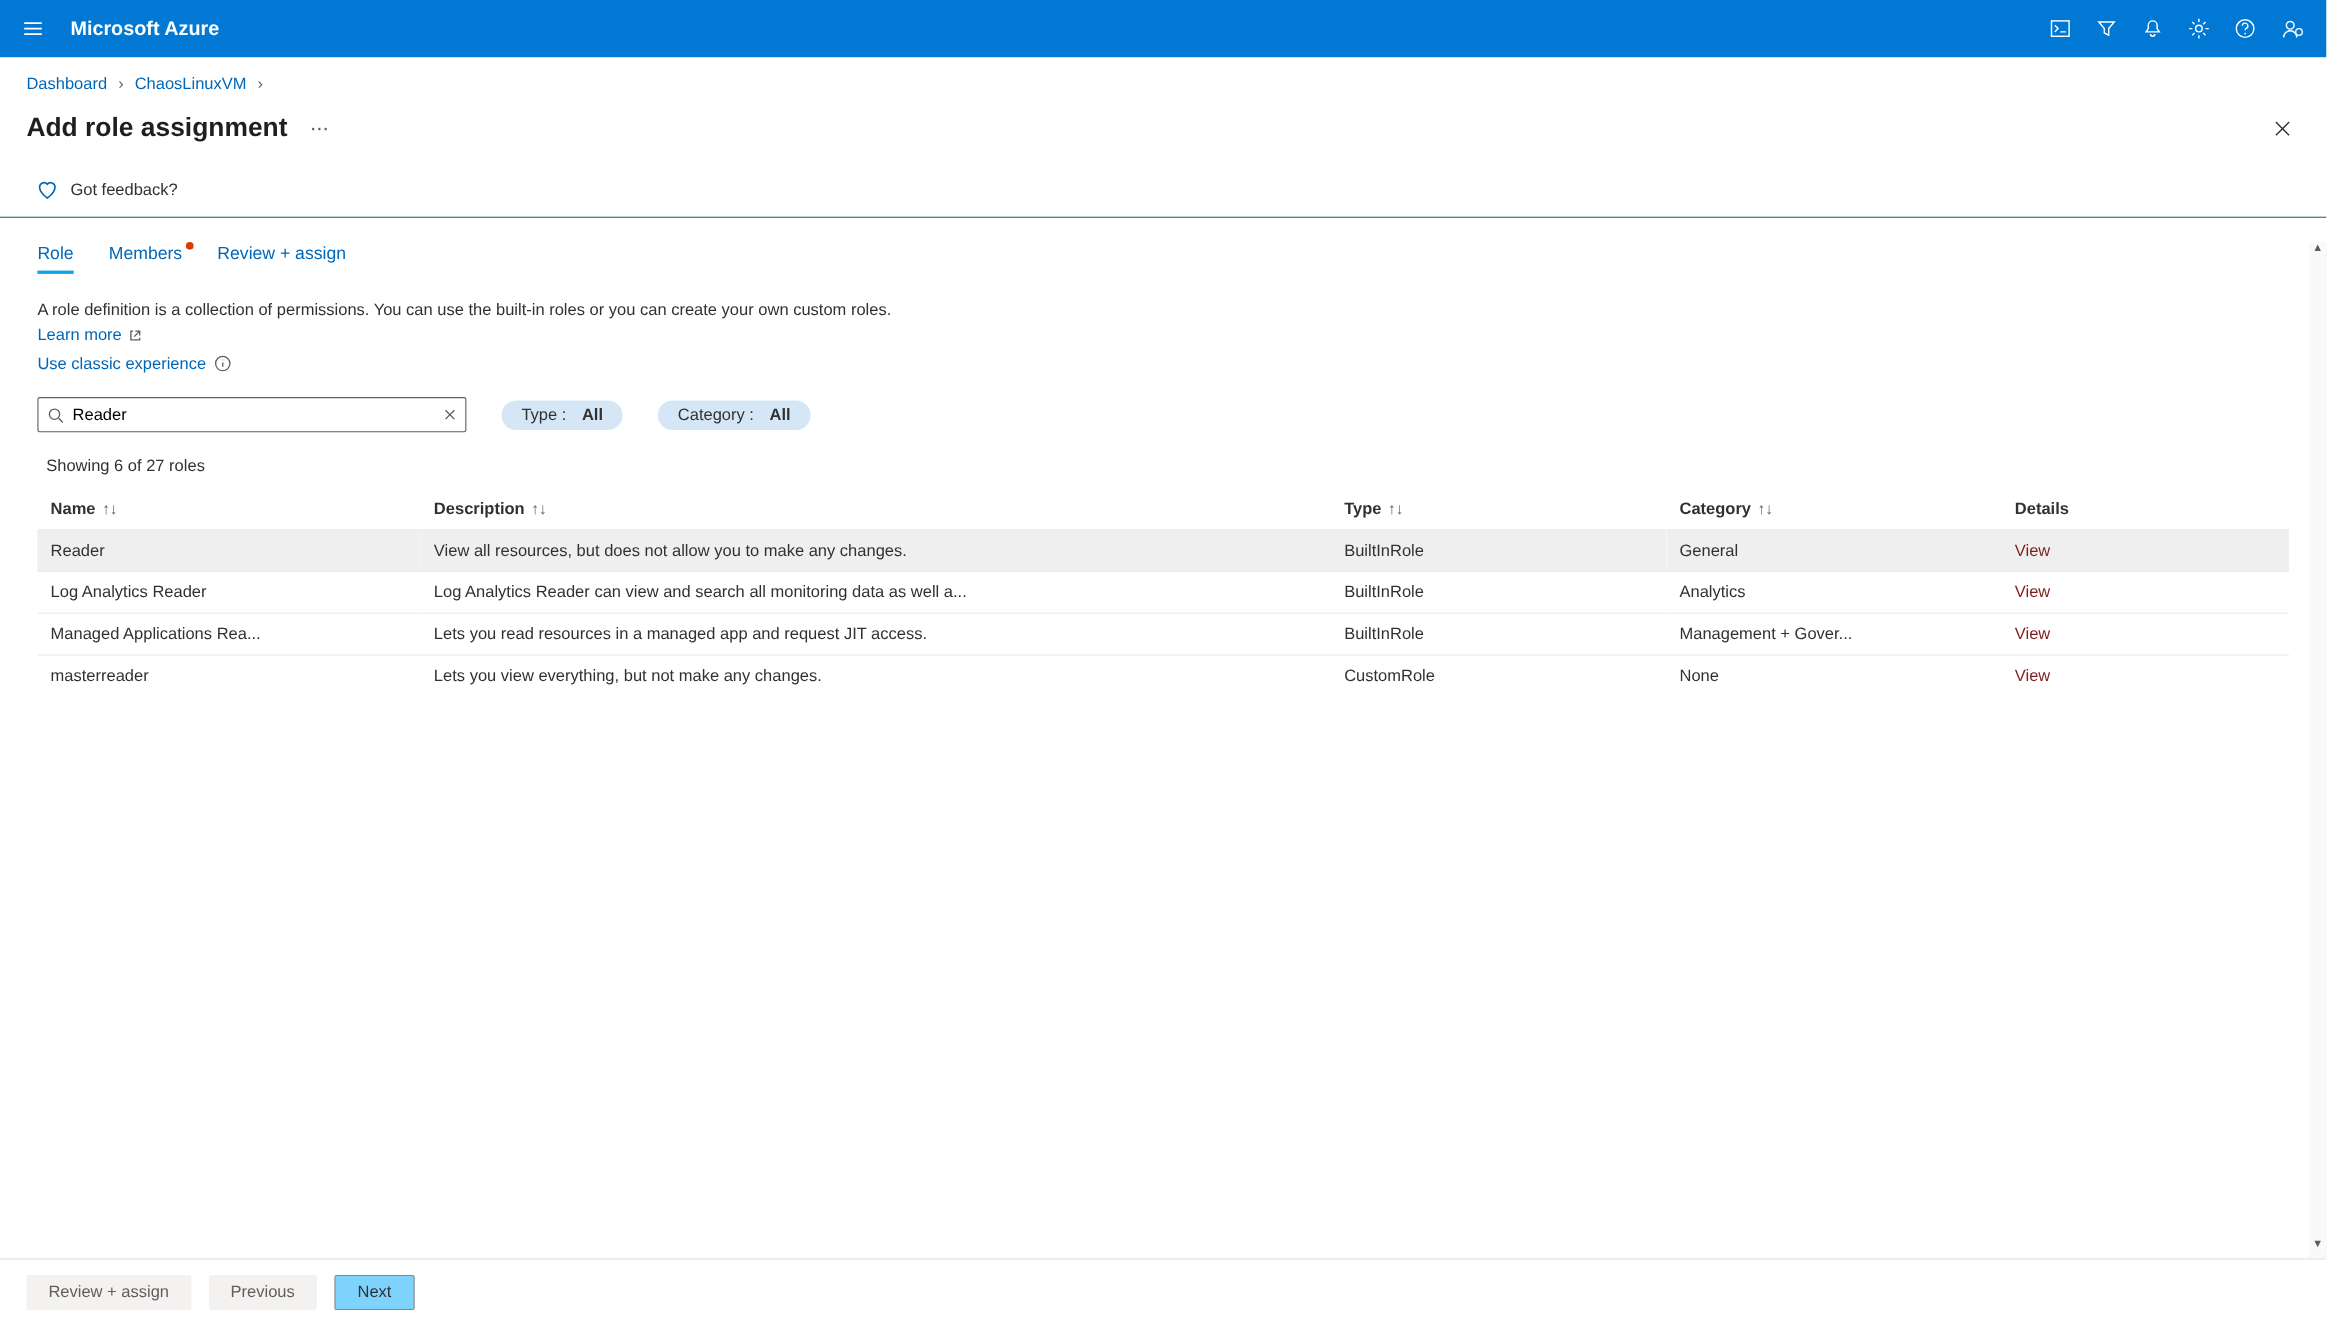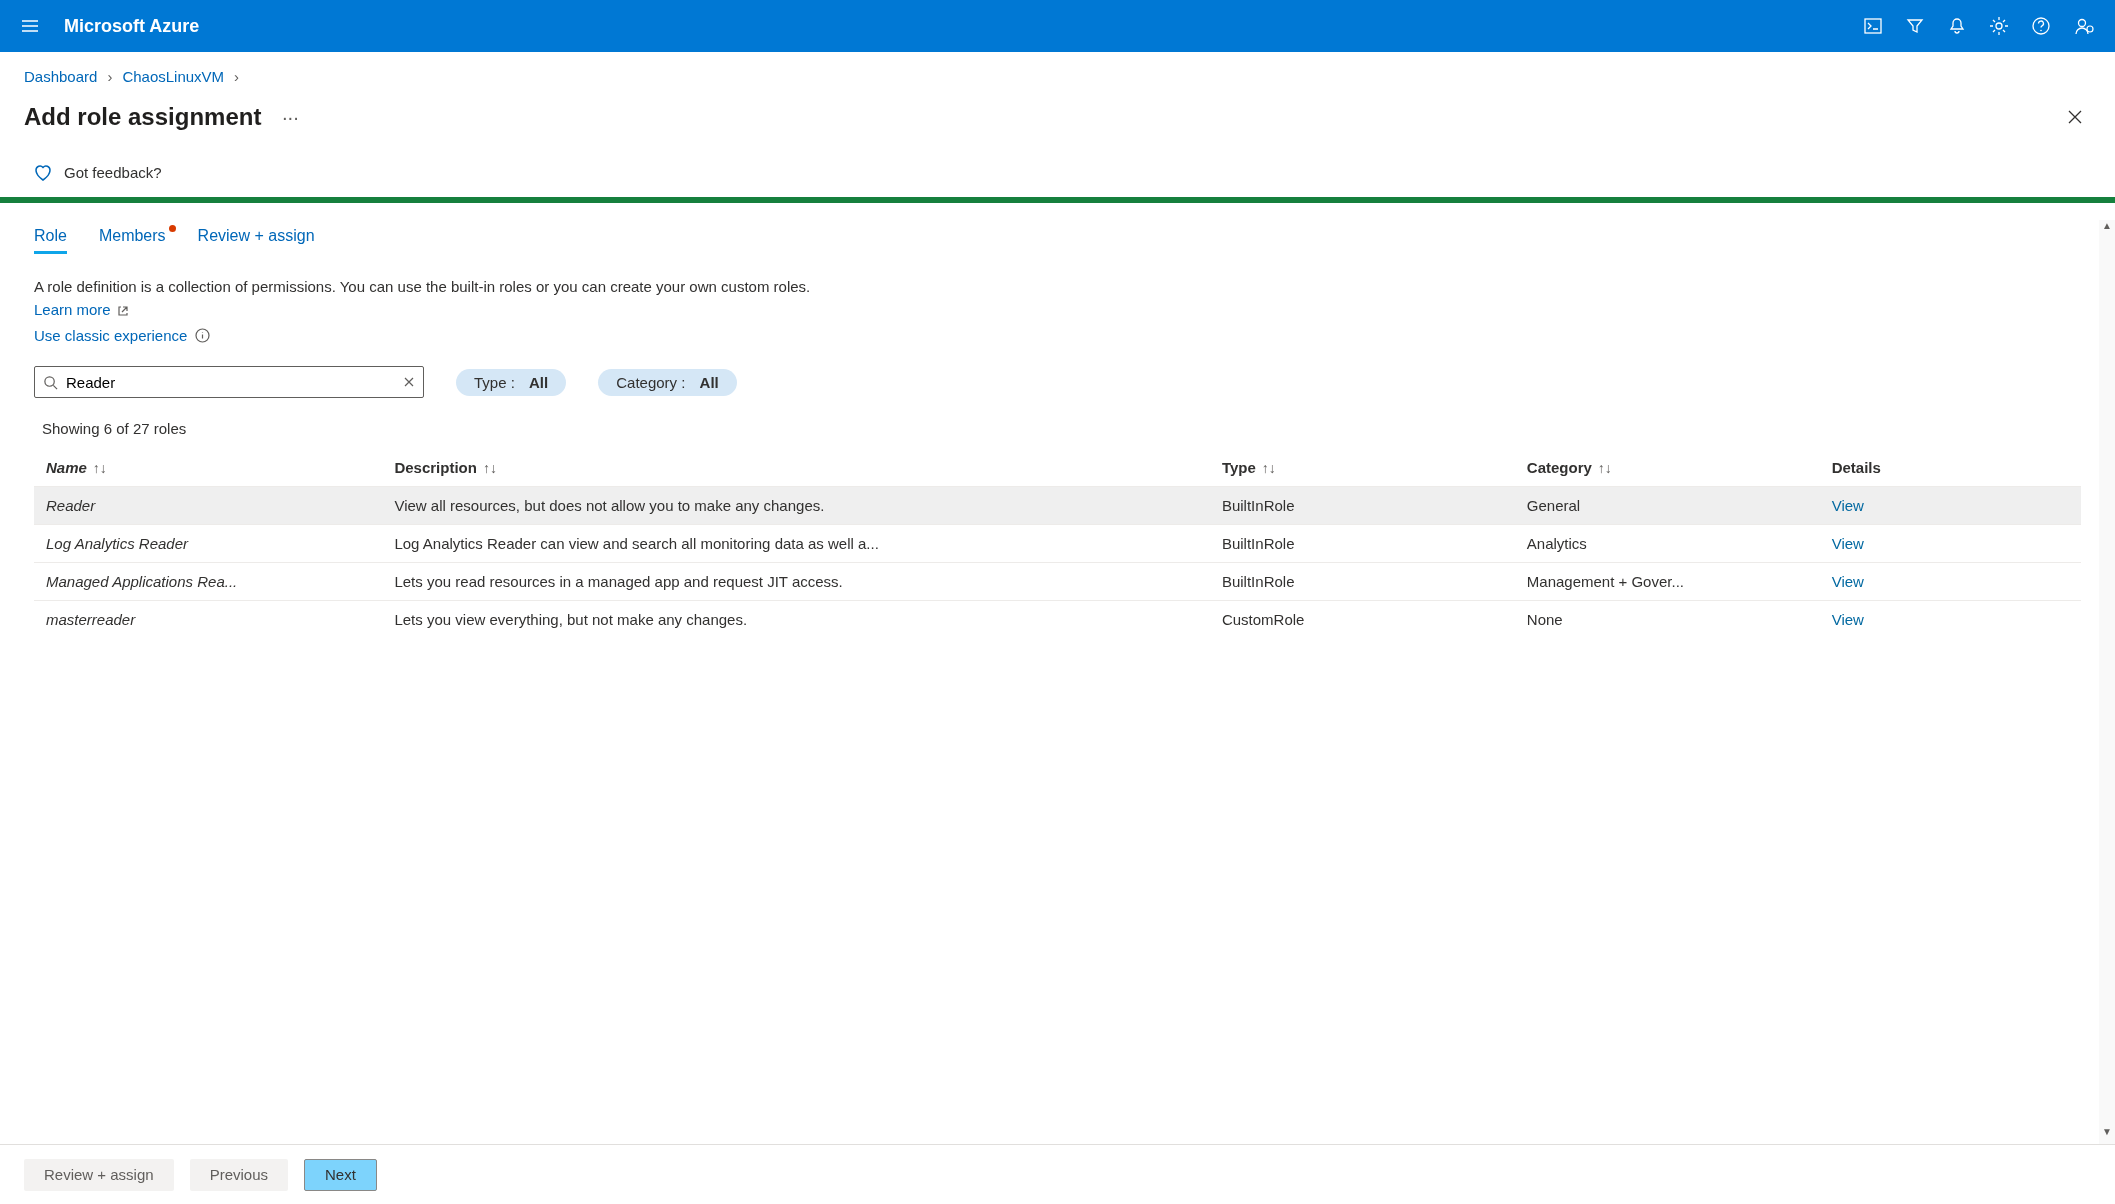--- a/index.html
+++ b/index.html
@@ -20,21 +20,21 @@
   .breadcrumb a { color: #0067b8; text-decoration: none; cursor: pointer; }
   .breadcrumb .sep { color: #605e5c; }
   
   
   .titlebar { display: flex; align-items: center; padding: 8px 24px 18px; }
   .page-title { font-size: 24px; font-weight: 700; color: #201f1e; }
   .title-more { margin-left: 20px; color: #605e5c; font-size: 20px; cursor: pointer; letter-spacing: -1px; }
   .close-btn { margin-left: auto; cursor: pointer; padding: 6px; }
   
   
-  .feedback-row { display: flex; align-items: center; gap: 10px; padding: 10px 24px 14px 32px; border-bottom: 6px solid #15803d; }
+  .feedback-row { display: flex; align-items: center; gap: 10px; padding: 10px 24px 14px 32px; border-bottom: 1px solid #15803d; }
   .feedback-row .heart { color: #0067b8; }
   .feedback-row span { font-size: 15px; color: #323130; cursor: pointer; }
   
   
   .content { padding: 24px 34px 0; position: relative; height: calc(100vh - 52px - 48px - 70px - 46px - 60px); overflow-y: auto; }
   
   
   .tabs { display: flex; gap: 32px; margin-bottom: 22px; }
   .tab { font-size: 16px; color: #0067b8; padding-bottom: 6px; cursor: pointer; position: relative; }
   .tab.active { border-bottom: 3px solid #0ea5e9; font-weight: 400; }
@@ -53,22 +53,22 @@
   .pill { background: #d5e7f6; border-radius: 16px; padding: 5px 18px; font-size: 15px; cursor: pointer; }
   .pill b { font-weight: 600; margin-left: 10px; }
   
   
   .count { font-size: 15px; margin: 22px 0 12px 8px; color: #323130; }
   .roletable { width: 100%; border-collapse: collapse; }
   .roletable th { text-align: left; font-weight: 600; font-size: 15px; padding: 10px 12px; white-space: nowrap; }
   .roletable th .sorticon { margin-left: 6px; color: #605e5c; font-size: 14px; }
   .roletable td { padding: 10px 12px; border-top: 1px solid #edebe9; font-size: 15px; white-space: nowrap; overflow: hidden; text-overflow: ellipsis; max-width: 0; }
   .roletable tbody tr:first-child { background: #efefef; }
-  .roletable .viewlink { color: #0369a1; cursor: pointer; }
-  .col-name { width: 16%; font-style: italic; }
+  .roletable .viewlink { color: #7f1d1d; cursor: pointer; }
+  .col-name { width: 16%; }
   .col-desc { width: 38%; }
   .col-type { width: 14%; }
   .col-cat { width: 14%; }
   .col-det { width: 12%; }
   
   
   .footer { position: fixed; bottom: 0; left: 0; right: 0; height: 60px; border-top: 1px solid #e1dfdd; background: #fff; display: flex; align-items: center; gap: 16px; padding: 0 24px; }
   .btn { height: 32px; padding: 0 20px; font-size: 15px; border-radius: 2px; cursor: pointer; border: none; }
   .btn-disabled { background: #f3f2f1; color: #605e5c; }
   .btn-primary { background: #7dd3fc; border: 1px solid #8a8886; color: #323130; }

